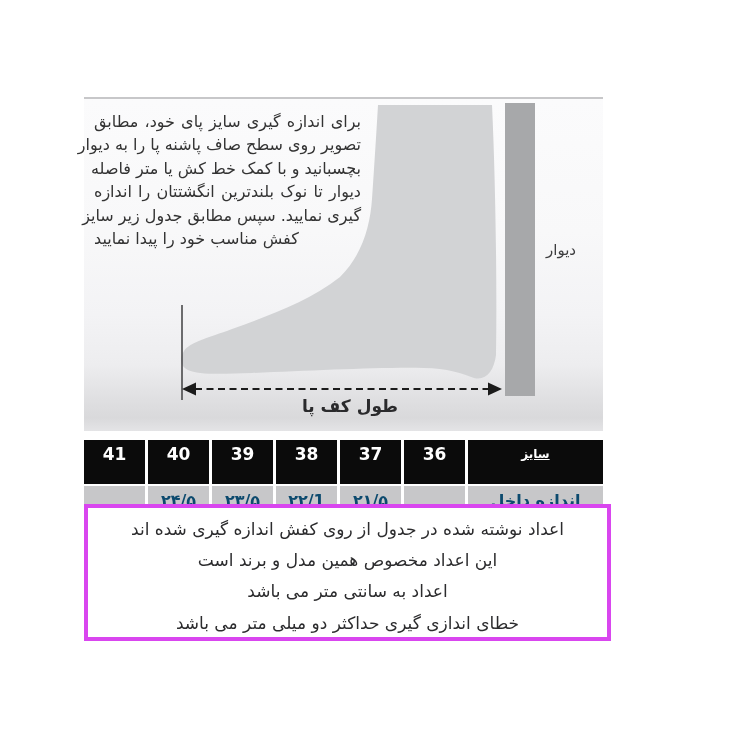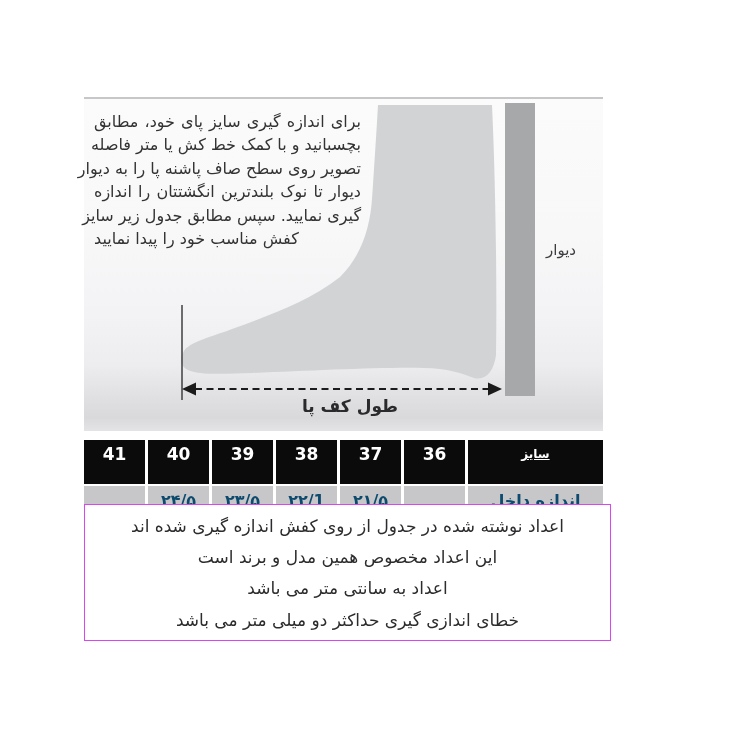--- a/index.html
+++ b/index.html
@@ -58,21 +58,21 @@
   .cell.wide { flex: 1 1 auto; direction: rtl; }
   .t-head .cell { background: #0b0b0b; color: #ffffff; font-size: 17px; font-weight: bold; }
   .t-head .cell.wide { font-size: 12px; text-decoration: underline; }
   .t-vals .cell { background: #c7c7c9; color: #0c4a6e; font-size: 16px; font-weight: bold; direction: rtl; }
 
   
   .notes {
     position: absolute;
     left: 84px; top: 504px; width: 527px; height: 137px;
     background: #ffffff;
-    border: 1px solid #d946ef;
+    border: 4px solid #d946ef;
     box-sizing: border-box;
     padding-top: 6px;
   }
   .note-line {
     direction: rtl; text-align: center;
     font-size: 17px; line-height: 31.2px;
     color: #2c2c2e;
   }
 </style>
 </head>
@@ -100,22 +100,22 @@
 
       <line x1="98" y1="206" x2="98" y2="301" stroke="#4a4a4c" stroke-width="1.6"></line>
 
       <line x1="111" y1="290" x2="405" y2="290" stroke="#1b1b1b" stroke-width="2.2" stroke-dasharray="7 4.5"></line>
       <polygon points="98,290 112,283.5 112,296.5" fill="#1b1b1b"></polygon>
       <polygon points="418,290 404,283.5 404,296.5" fill="#1b1b1b"></polygon>
     </svg>
 
     <div class="instructions">
       <div class="inst-line">برای اندازه گیری سایز پای خود، مطابق</div>
+      <div class="inst-line">تصویر روی سطح صاف پاشنه پا را به دیوار</div>
       <div class="inst-line">بچسبانید و با کمک خط کش یا متر فاصله</div>
-      <div class="inst-line">تصویر روی سطح صاف پاشنه پا را به دیوار</div>
       <div class="inst-line">دیوار تا نوک بلندترین انگشتتان را اندازه</div>
       <div class="inst-line">گیری نمایید. سپس مطابق جدول زیر سایز</div>
       <div class="inst-line last">کفش مناسب خود را پیدا نمایید</div>
     </div>
 
     <div class="wall-label">دیوار</div>
     <div class="length-label">طول کف پا</div>
   </section>
 
   <section class="size-table">

